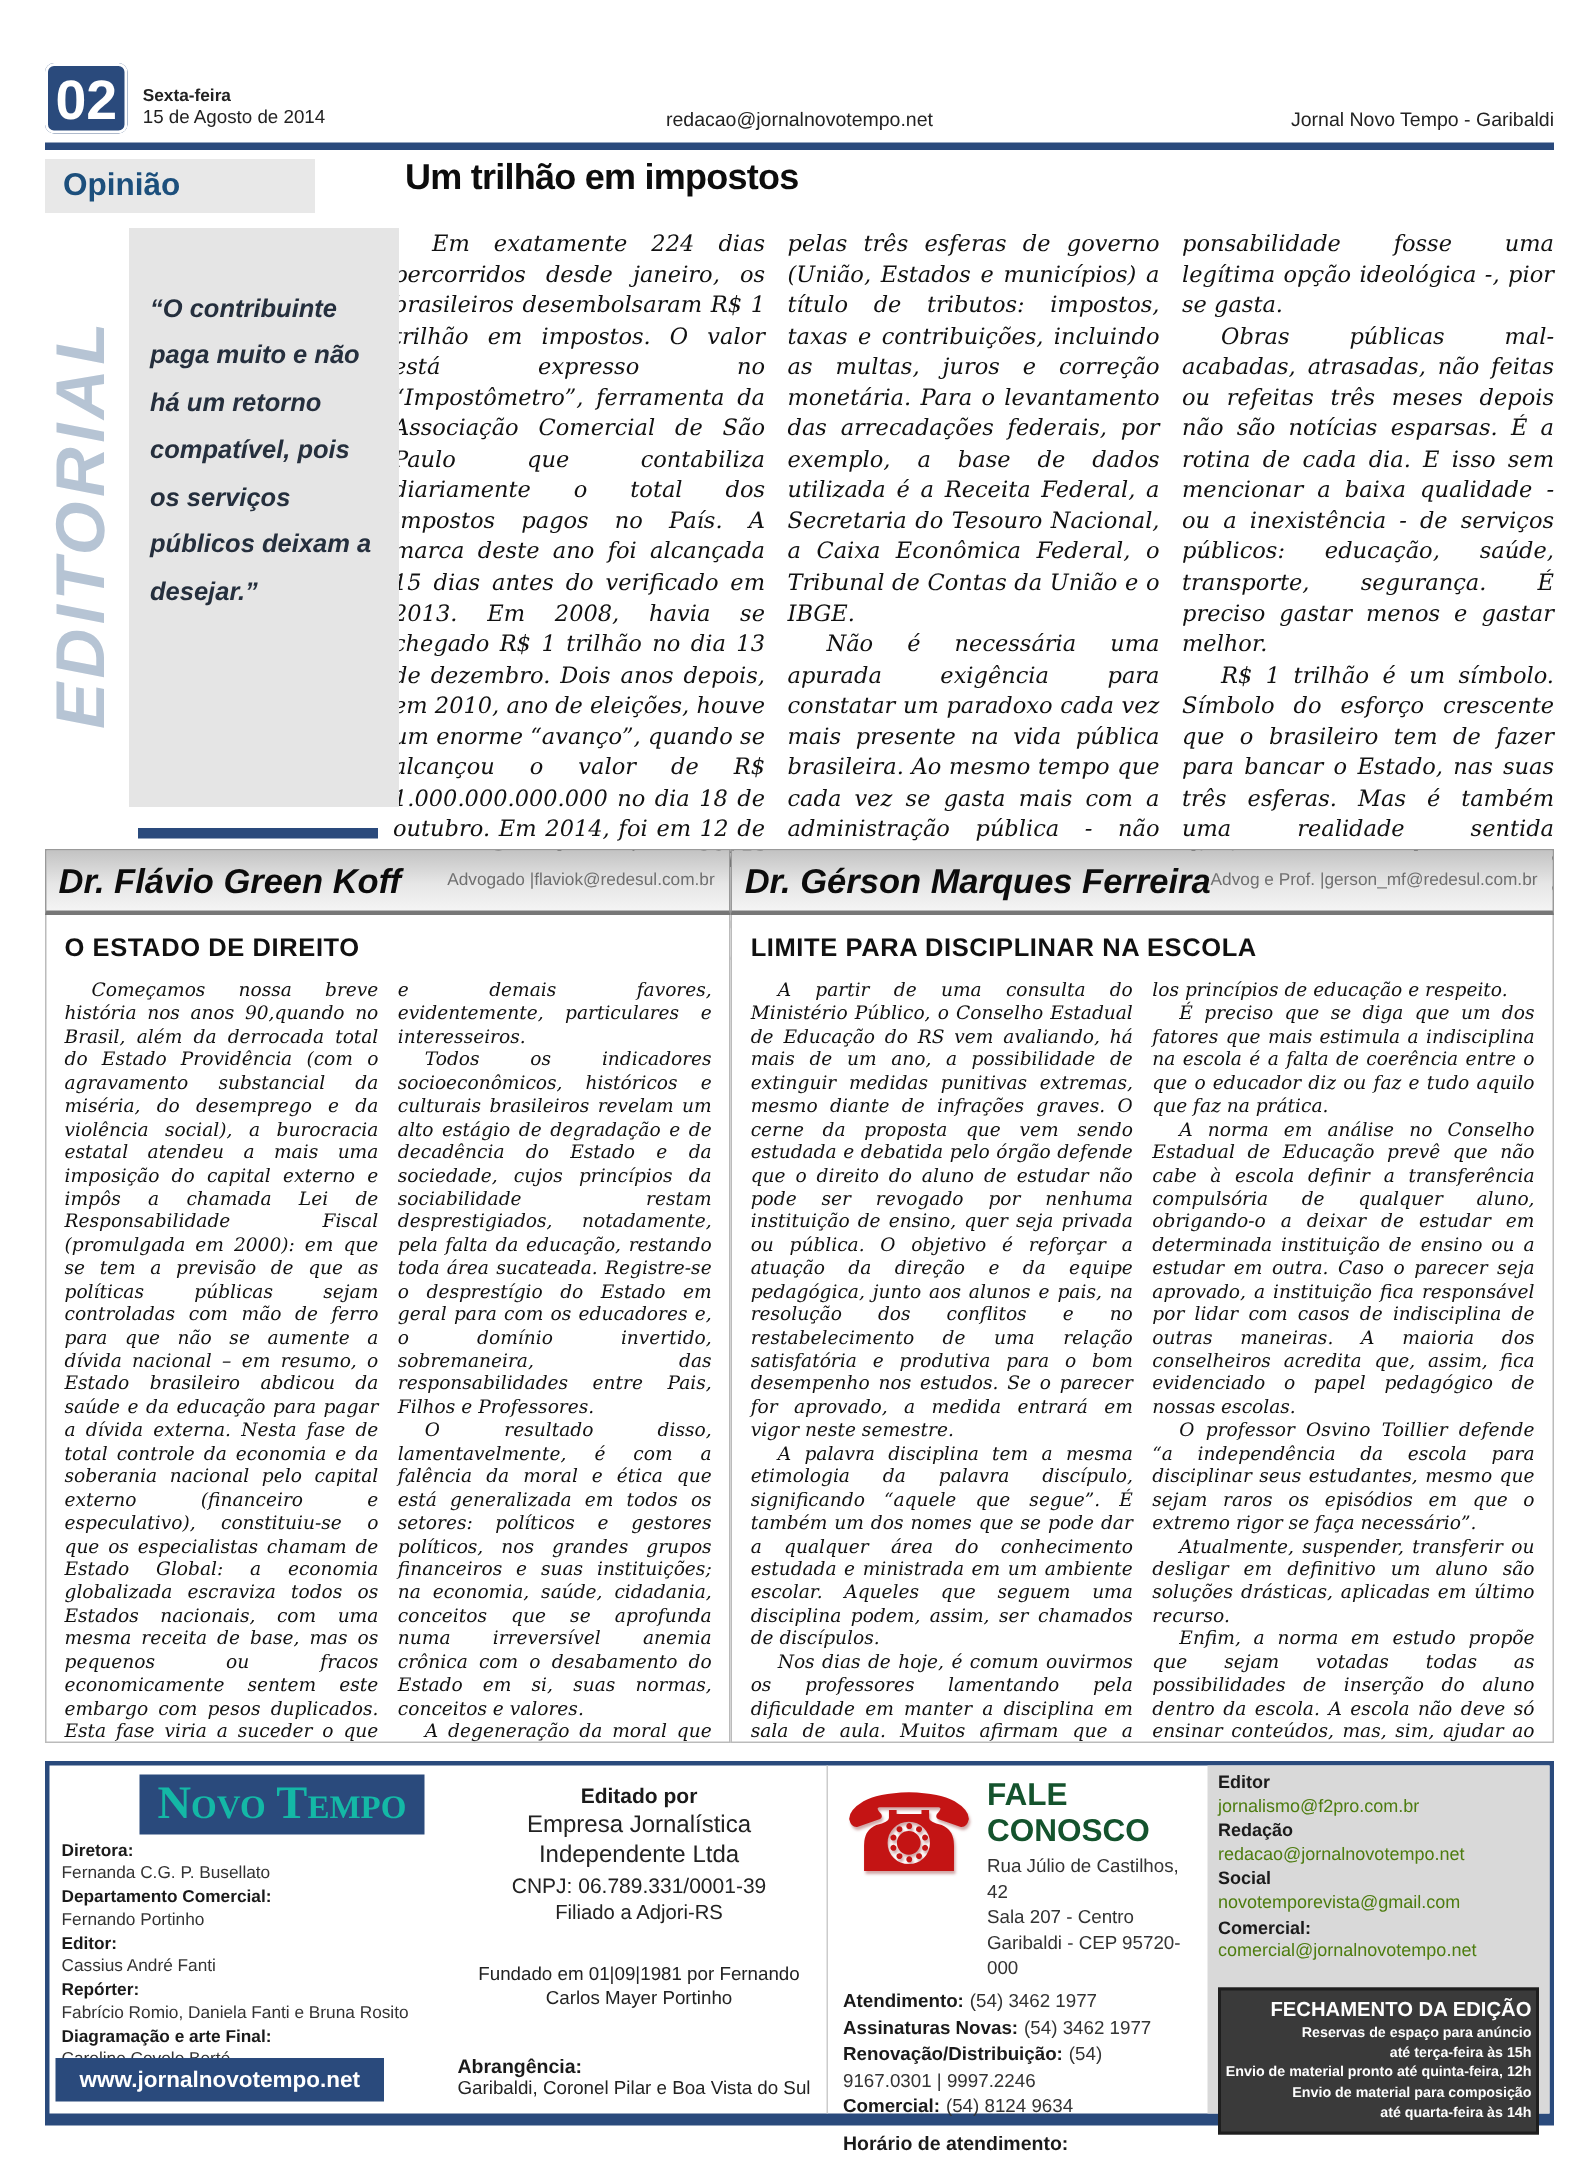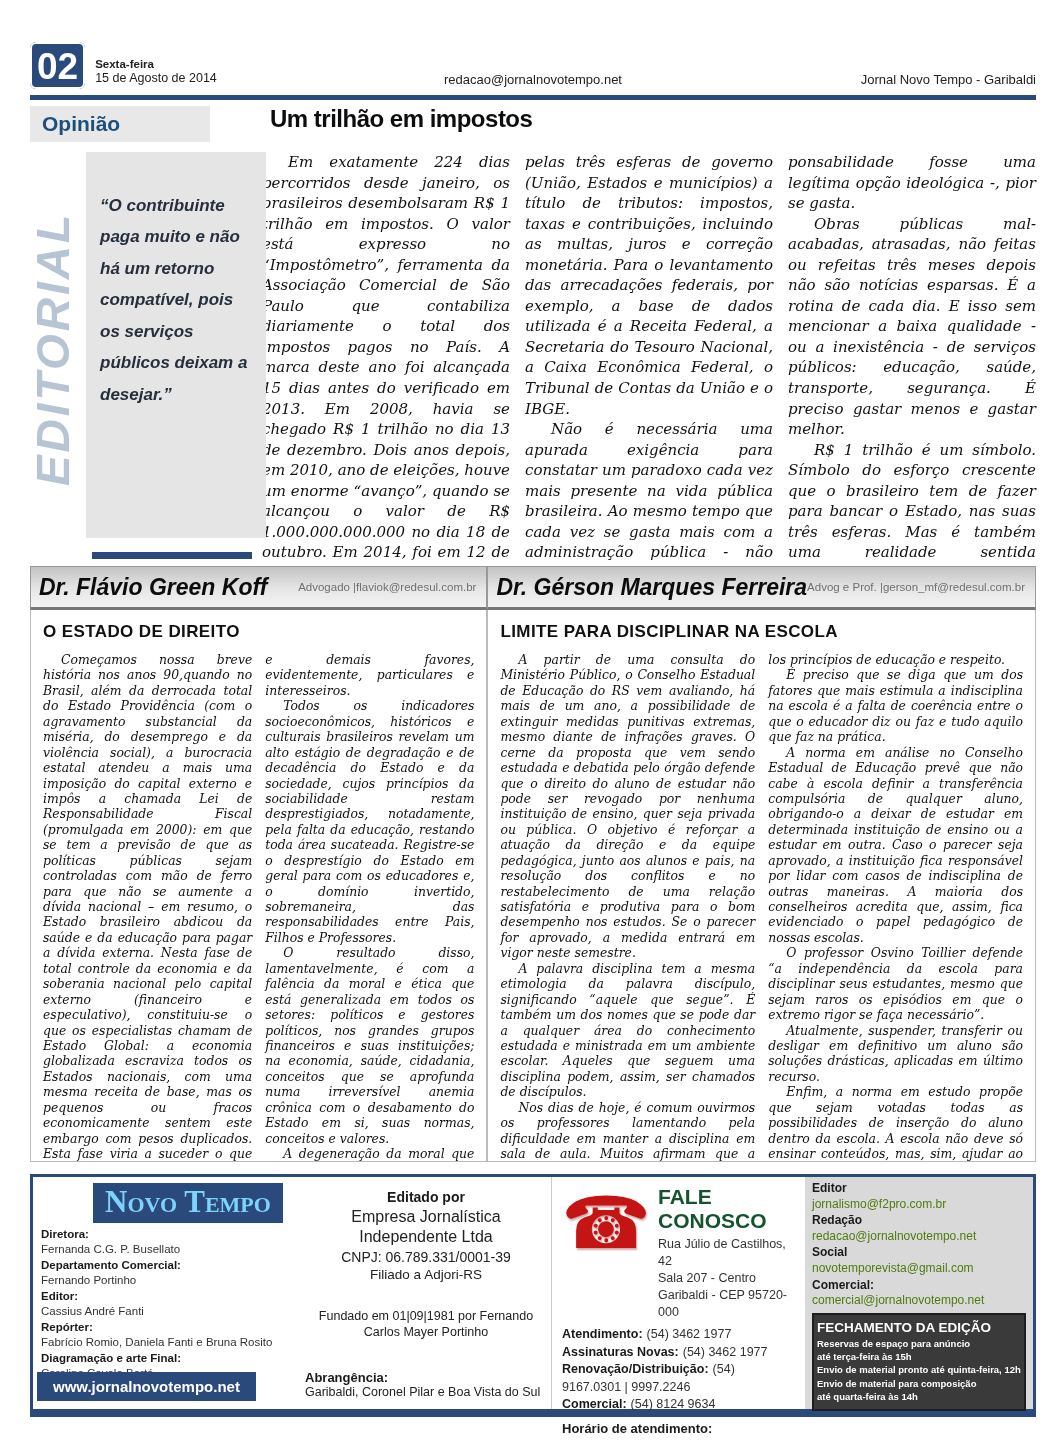--- a/index.html
+++ b/index.html
@@ -51,21 +51,21 @@
   .col-title{font-weight:bold;font-size:17px;color:#111;letter-spacing:0.4px;margin:2px 0 10px;}
   .two-cols{display:flex;gap:13px;}
   .two-cols > div{flex:1;}
   .small p{font-family:"DejaVu Serif",serif;font-style:italic;font-size:12.4px;line-height:1.245;
            text-align:justify;text-indent:18px;margin:0;color:#111;}
 
   
   .page-footer{margin:12px 22px 0 30px;border:3px solid #2a4a7c;border-bottom:8px solid #2a4a7c;
                display:flex;height:232px;background:#fff;}
   .f-masthead{width:252px;flex:none;position:relative;padding:4px 8px;}
-  .logo-box{display:inline-block;background:#2a4a7c;color:#7dd3fc;margin:2px 0 4px 52px;
+  .logo-box{display:inline-block;background:#2a4a7c;color:#14b8a6;margin:2px 0 4px 52px;
             font-family:"Liberation Serif",serif;font-variant:small-caps;font-weight:bold;
             font-size:31px;line-height:1.1;padding:2px 12px 4px;}
   .pairs-block .pair{margin-bottom:1px;}
   .pairs-block .pair-label{display:block;font-weight:bold;font-size:11.5px;line-height:1.3;}
   .pairs-block .pair-value{display:block;font-size:11.5px;line-height:1.3;color:#333;}
   .site-box{position:absolute;left:4px;bottom:8px;background:#2a4a7c;color:#fff;font-weight:bold;
             font-size:15px;padding:6px 16px;}
   .f-publisher{width:238px;flex:none;text-align:center;padding:12px 6px 4px;position:relative;}
   .edited-by{font-weight:bold;font-size:14px;margin-bottom:2px;}
   .pub-company{font-size:16px;line-height:1.25;color:#222;}
@@ -82,22 +82,22 @@
   .contact-title{font-weight:bold;font-size:21px;color:#14532d;margin:4px 0 3px;}
   .addr p{font-size:12.5px;line-height:1.35;margin:0;color:#333;}
   .pairs-inline .pair{font-size:12.5px;line-height:1.4;}
   .pairs-inline .pair-label{font-weight:bold;margin-right:4px;}
   .pairs-inline .pair-value{color:#333;}
   .phones{margin-top:6px;}
   .hours-label{font-weight:bold;font-size:13px;margin-top:7px;}
   .f-right{width:214px;flex:none;background:#d9d9d9;padding:4px 7px;}
   .f-right .pairs-block .pair-label{font-size:12px;}
   .f-right .pairs-block .pair-value{font-size:12px;color:#4d7c0f;}
-  .closing-box{background:#3a3a3a;border:2px solid #1e1e1e;color:#fff;text-align:left;
-               padding:5px 3px 6px;margin-top:4px;}
+  .closing-box{background:#3a3a3a;border:2px solid #1e1e1e;color:#fff;text-align:right;
+               padding:5px 3px 6px;margin-top:16px;}
   .closing-title{font-weight:bold;font-size:13.5px;margin-bottom:2px;}
   .closing-box p{font-weight:bold;font-size:9.5px;line-height:1.4;margin:0;}
 </style>
 </head>
 <body>
 
 <div class="page">
 
   <div class="top-header">
     <div class="th-left">

